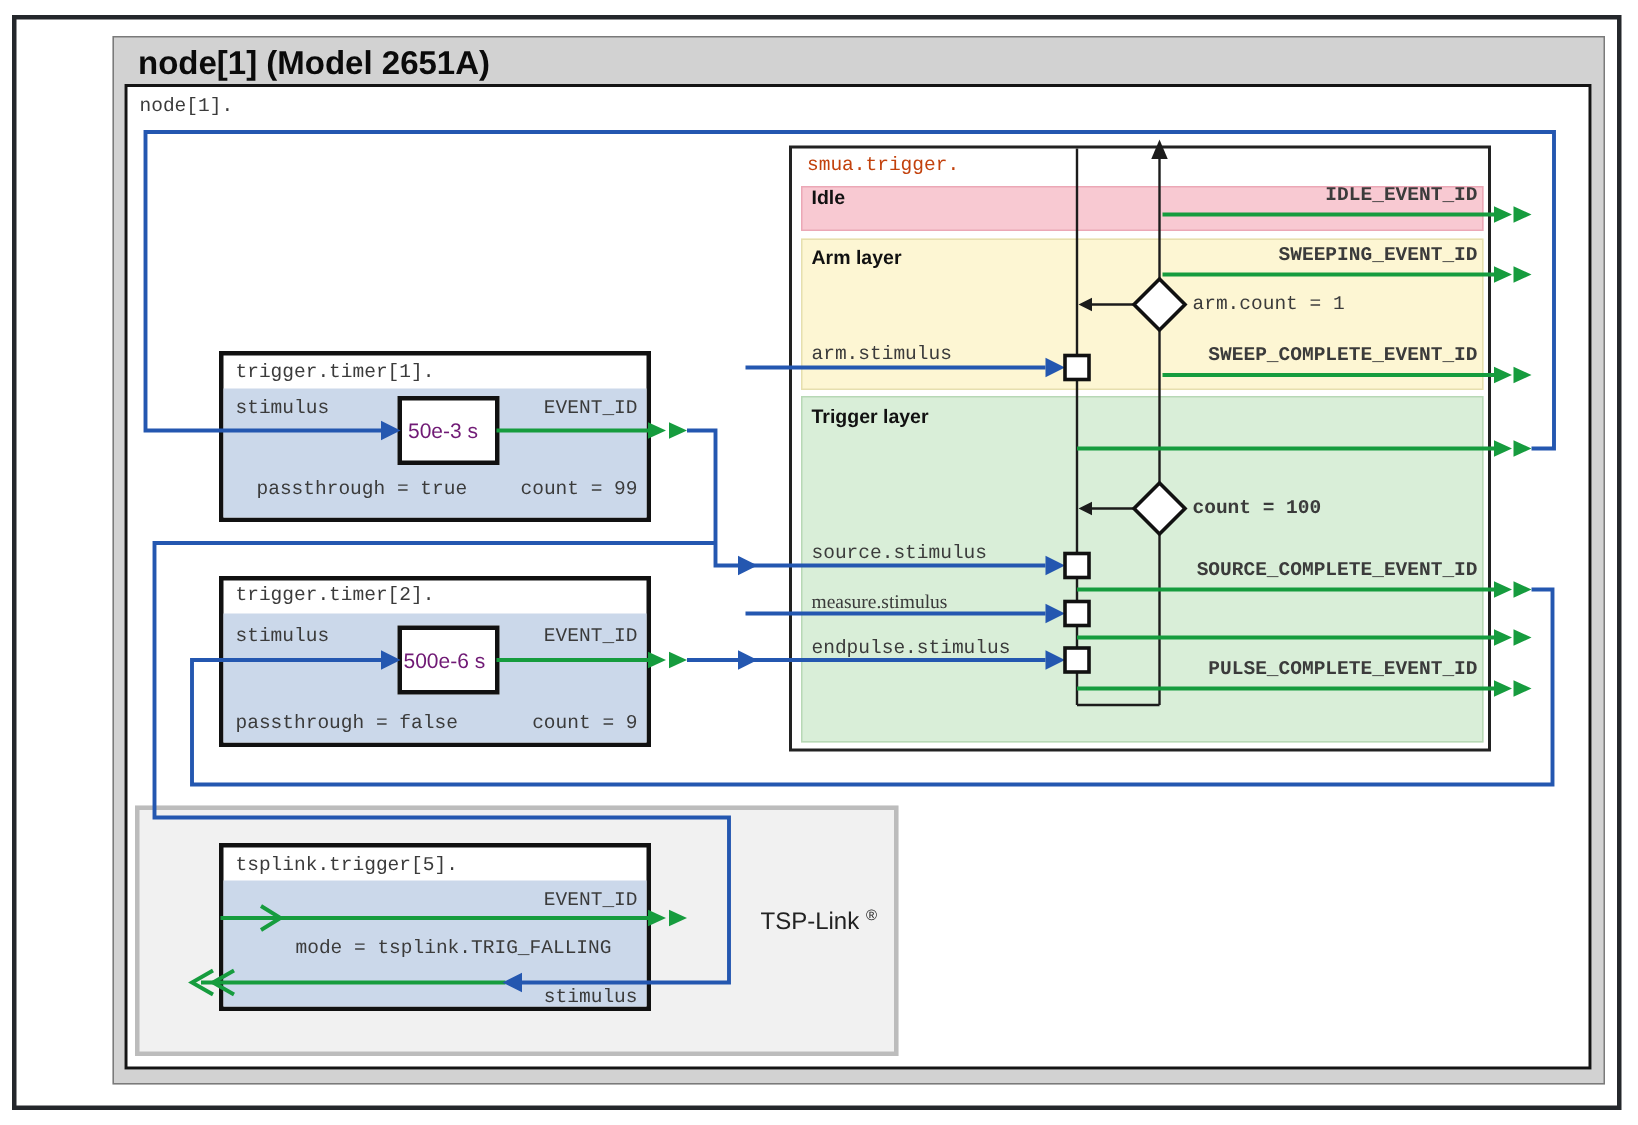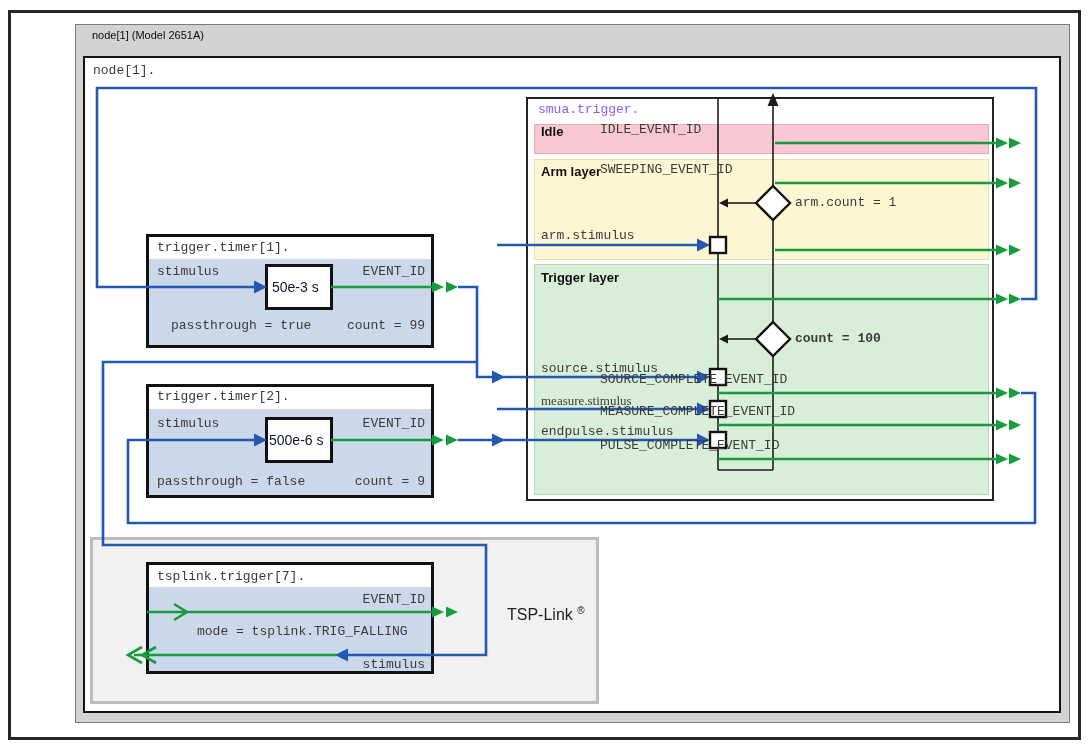--- a/index.html
+++ b/index.html
@@ -1,71 +1,71 @@
 <!DOCTYPE html>
 <html><head>
 <meta charset="utf-8">
 <style>
   html,body{margin:0;padding:0;background:#ffffff;}
   .page{position:relative;width:1092px;height:750px;background:#ffffff;overflow:hidden;
         font-family:"Liberation Sans",sans-serif;}
   .abs{position:absolute;}
   .outer-frame{left:8px;top:10px;width:1067px;height:724px;border:3px solid #24272b;z-index:0;}
   .node-box{left:75px;top:24px;width:993px;height:697px;background:#d2d2d2;border:1px solid #7a7a7a;z-index:1;}
-  .node-title{left:92px;top:29px;font-size:11px;font-weight:normal;color:#0b0b0b;z-index:10;}
+  .node-title{left:92px;top:29px;font-size:22px;font-weight:bold;color:#0b0b0b;z-index:10;}
   .content-box{left:83px;top:56px;width:974px;height:653px;background:#ffffff;border:2px solid #141414;z-index:2;}
   .mono{font-family:"Liberation Mono","DejaVu Sans Mono",monospace;font-size:13px;line-height:16px;color:#3b3b3b;z-index:10;white-space:pre;}
   .band-label{font-size:13px;font-weight:bold;color:#111;z-index:10;}
-  .evt{left:600px;width:385px;}
+  .evt{left:600px;width:385px;text-align:right;font-weight:bold;}
   .smua-box{left:526px;top:97px;width:464px;height:400px;background:#ffffff;border:2px solid #222;z-index:3;}
   .band{z-index:4;}
   .band-idle{left:534px;top:124px;width:453px;height:28px;background:#f8c9d2;border:1px solid #eba8b6;}
   .band-arm{left:534px;top:159px;width:453px;height:99px;background:#fdf6d3;border:1px solid #e6dfae;}
   .band-trig{left:534px;top:264px;width:453px;height:229px;background:#d9eed8;border:1px solid #b7d8b5;}
   .tsp-group{left:90px;top:537px;width:503px;height:161px;background:#f1f1f1;border:3px solid #bcbcbc;z-index:3;}
   .io-box{border:3px solid #111;background:#ffffff;z-index:5;}
   .io-body{background:#cbd8ea;z-index:6;}
   .delay-box{border:3px solid #111;background:#ffffff;z-index:7;}
-  .delay-label{font-size:14px;color:#0f172a;z-index:10;}
+  .delay-label{font-size:14px;color:#701a75;z-index:10;}
   .tsp-label{font-size:16px;color:#222;z-index:10;}
   .tsp-label sup{font-size:10px;}
   .rt-timer{left:300px;width:125px;text-align:right;}
   svg.wires{position:absolute;left:0;top:0;z-index:8;pointer-events:none;}
 </style>
 </head>
 <body>
 
 <div class="page">
 
   <div class="abs outer-frame"></div>
   <div class="abs node-box"></div>
   <div class="abs node-title">node[1] (Model 2651A)</div>
   <div class="abs content-box"></div>
   <div class="abs mono" style="left:93px;top:63px;">node[1].</div>
 
   <div class="abs smua-box"></div>
-  <div class="abs mono" style="left:538px;top:102px;color:#8b5cf6;">smua.trigger.</div>
+  <div class="abs mono" style="left:538px;top:102px;color:#c2410c;">smua.trigger.</div>
   <div class="abs band band-idle"></div>
   <div class="abs band band-arm"></div>
   <div class="abs band band-trig"></div>
 
   <div class="abs band-label" style="left:541px;top:124px;">Idle</div>
   <div class="abs mono evt" style="top:122px;">IDLE_EVENT_ID</div>
 
   <div class="abs band-label" style="left:541px;top:164px;">Arm layer</div>
   <div class="abs mono evt" style="top:162px;">SWEEPING_EVENT_ID</div>
   <div class="abs mono" style="left:795px;top:195px;">arm.count = 1</div>
   <div class="abs mono" style="left:541px;top:228px;">arm.stimulus</div>
+  <div class="abs mono evt" style="top:229px;">SWEEP_COMPLETE_EVENT_ID</div>
 
   <div class="abs band-label" style="left:541px;top:270px;">Trigger layer</div>
   <div class="abs mono" style="left:795px;top:331px;font-weight:bold;">count = 100</div>
   <div class="abs mono" style="left:541px;top:361px;">source.stimulus</div>
   <div class="abs mono evt" style="top:372px;">SOURCE_COMPLETE_EVENT_ID</div>
   <div class="abs mono" style="left:541px;top:393px;font-family:Liberation Serif, serif;">measure.stimulus</div>
-  <div class="abs mono evt" style="top:404px;">MEASURE_COMPLETE_EVENT_ID</div>
   <div class="abs mono" style="left:541px;top:424px;">endpulse.stimulus</div>
   <div class="abs mono evt" style="top:438px;">PULSE_COMPLETE_EVENT_ID</div>
 
   <div class="abs io-box" style="left:146px;top:234px;width:282px;height:108px;"></div>
   <div class="abs io-body" style="left:149px;top:259px;width:282px;height:86px;"></div>
   <div class="abs mono" style="left:157px;top:240px;">trigger.timer[1].</div>
   <div class="abs mono" style="left:157px;top:264px;">stimulus</div>
   <div class="abs mono rt-timer" style="top:264px;">EVENT_ID</div>
   <div class="abs delay-box" style="left:265px;top:264px;width:62px;height:40px;"></div>
   <div class="abs delay-label" style="left:272px;top:279px;">50e-3 s</div>
@@ -80,21 +80,21 @@
   <div class="abs delay-box" style="left:265px;top:417px;width:62px;height:40px;"></div>
   <div class="abs delay-label" style="left:269px;top:432px;">500e-6 s</div>
   <div class="abs mono" style="left:157px;top:474px;">passthrough = false</div>
   <div class="abs mono rt-timer" style="top:474px;">count = 9</div>
 
   <div class="abs tsp-group"></div>
   <div class="abs tsp-label" style="left:507px;top:605px;"><span>TSP-Link</span> <sup>®</sup></div>
 
   <div class="abs io-box" style="left:146px;top:562px;width:282px;height:106px;"></div>
   <div class="abs io-body" style="left:149px;top:587px;width:282px;height:84px;"></div>
-  <div class="abs mono" style="left:157px;top:569px;">tsplink.trigger[7].</div>
+  <div class="abs mono" style="left:157px;top:569px;">tsplink.trigger[5].</div>
   <div class="abs mono rt-timer" style="top:592px;">EVENT_ID</div>
   <div class="abs mono" style="left:157px;top:624px;padding-left:40px;">mode = tsplink.TRIG_FALLING</div>
   <div class="abs mono rt-timer" style="top:657px;">stimulus</div>
 
   <svg class="wires" width="1092" height="750" viewBox="0 0 1092 750">
 
     <g stroke="#1c1c1c" stroke-width="1.6" fill="#1c1c1c">
       <line x1="718" y1="99" x2="718" y2="470"></line>
       <line x1="773" y1="470" x2="773" y2="104"></line>
       <polygon points="767.5,106 773,93 778.5,106" stroke="none"></polygon>

